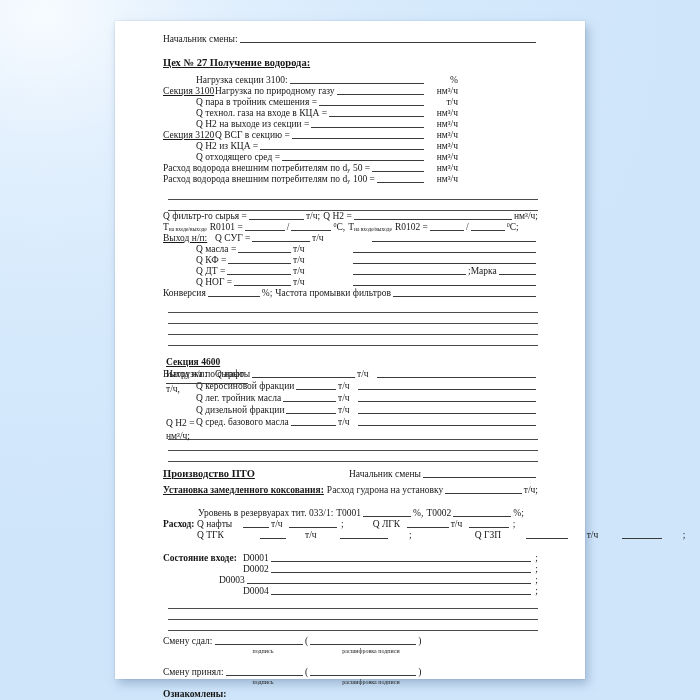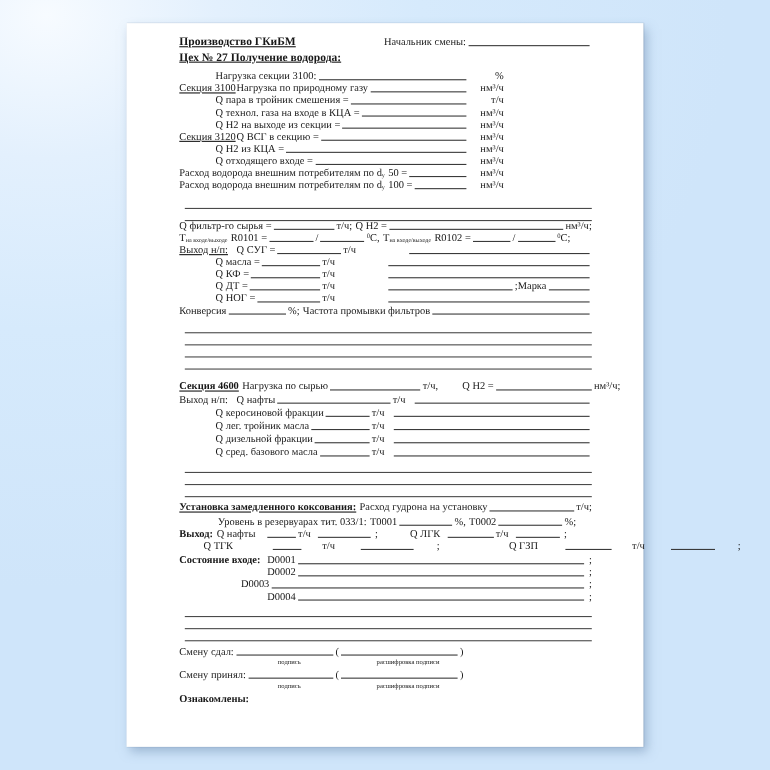--- a/index.html
+++ b/index.html
@@ -20,42 +20,41 @@
   .h12{height:12px;line-height:12px;}
   .bt{font-weight:bold;}
   .un{text-decoration:underline;}
   .ttl{font-size:10.5px;}
   .f{flex:1 1 auto;height:2px;border-bottom:1px solid #3a3a3a;position:relative;top:1px;margin:0 2px;}
   .b{display:inline-block;flex:0 0 auto;height:2px;border-bottom:1px solid #3a3a3a;position:relative;top:1px;margin:0 2px;}
   .u{flex:0 0 32px;text-align:right;}
   .rsp{flex:0 0 80px;}
   .pref{flex:0 0 52px;}
   .ind{margin-left:33px;}
-  .ind34{margin-left:22px;gap:17px;}
+  .ind34{margin-left:34px;gap:17px;}
   .ind35{margin-left:35px;}
   .lcol{flex:0 0 186px;}
   .gap2{margin-left:3px;}
   sub{font-size:5.5px;position:relative;top:1px;line-height:0;}
   sup{font-size:6px;position:relative;top:-3px;line-height:0;}
   .rule{height:10px;border-bottom:1px solid #4a4a4a;margin-left:5px;}
   .grp{display:flex;align-items:baseline;}
   .caps{display:flex;font-size:6px;height:8px;line-height:8px;color:#222;}
   .c1{width:88px;text-align:center;}
   .c2{width:108px;text-align:center;}
-  .mt2{margin-top:2px;}.mt3{margin-top:3px;font-weight:bold;}.mt4{margin-top:4px;}.mt5{margin-top:5px;}
-  .mt6{margin-top:6px;}.mt10{margin-top:10px;}.mt1{margin-top:1px;}
+  .mt2{margin-top:12px;}.mt3{margin-top:3px;font-weight:bold;}.mt4{margin-top:4px;}.mt5{margin-top:5px;}
+  .mt6{margin-top:6px;}.mt10{margin-top:10px;flex-direction:column;}.mt1{margin-top:1px;}
   .sc{flex:0 0 auto;margin-left:2px;}
 </style>
 </head>
 <body>
 
 <div class="sheet">
 
   <div class="row h12">
-    <span class="lcol"><span class="bt un ttl">Производство ГКиБМ</span></span>
     <span>Начальник смены:</span>
     <span class="f"></span>
   </div>
 
   <div class="row h12 mt2">
     <span class="bt un ttl">Цех № 27 Получение водорода:</span>
   </div>
 
   <div class="row ind mt6">
     <span>Нагрузка секции 3100:</span>
@@ -95,21 +94,21 @@
     <span class="u">нм³/ч</span>
     <span class="rsp"></span>
   </div>
   <div class="row ind">
     <span>Q Н2 из КЦА =</span>
     <span class="f"></span>
     <span class="u">нм³/ч</span>
     <span class="rsp"></span>
   </div>
   <div class="row ind">
-    <span>Q отходящего входе =</span>
+    <span>Q отходящего сред =</span>
     <span class="f"></span>
     <span class="u">нм³/ч</span>
     <span class="rsp"></span>
   </div>
   <div class="row">
     <span>Расход водорода внешним потребителям по d</span>
       <sub>у</sub>
     <span class="gap2">50 =</span>
     <span class="f"></span>
     <span class="u">нм³/ч</span>
@@ -258,37 +257,42 @@
       <span class="f"></span>
     </span>
     <span style="flex:0 0 18px">т/ч</span>
     <span class="f"></span>
   </div>
 
   <div class="rule mt1"></div>
   <div class="rule"></div>
   <div class="rule"></div>
 
+  <div class="row h12 mt6">
+    <span class="lcol"><span class="bt un ttl">Производство ПТО</span></span>
+    <span>Начальник смены</span>
+    <span class="f"></span>
+  </div>
   <div class="row h12 mt4">
     <span class="bt un">Установка замедленного коксования:</span>
     <span class="gap2">Расход гудрона на установку</span>
     <span class="f"></span>
     <span>т/ч;</span>
   </div>
   <div class="row ind35 mt2">
     <span>Уровень в резервуарах тит. 033/1:</span>
     <span class="gap2">Т0001</span>
     <span class="b" style="width:48px"></span>
     <span>%,</span>
     <span class="gap2">Т0002</span>
     <span class="b" style="width:58px"></span>
     <span>%;</span>
   </div>
   <div class="row">
-    <span class="bt" style="flex:0 0 34px">Выход:</span>
+    <span class="bt" style="flex:0 0 34px">Расход:</span>
     <span style="flex:0 0 44px">Q нафты</span>
     <span class="b" style="width:26px"></span>
     <span style="flex:0 0 16px">т/ч</span>
     <span class="b" style="width:48px"></span>
     <span class="sc">;</span>
     <span style="flex:0 0 29px"></span>
     <span style="flex:0 0 32px">Q ЛГК</span>
     <span class="b" style="width:42px"></span>
     <span style="flex:0 0 16px">т/ч</span>
     <span class="b" style="width:40px"></span>

